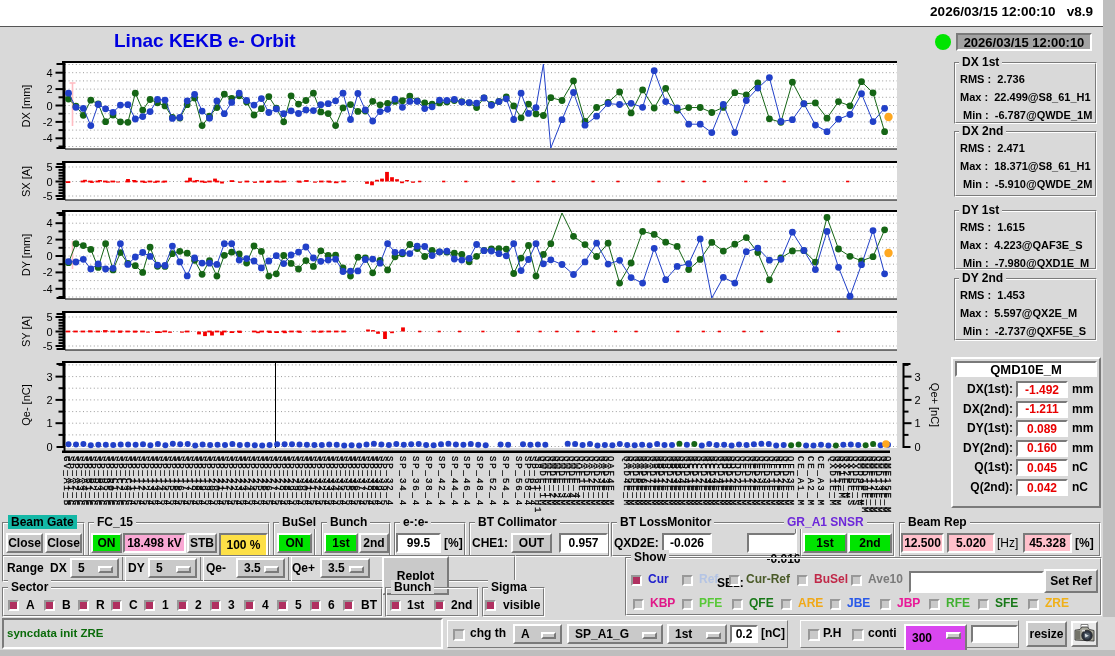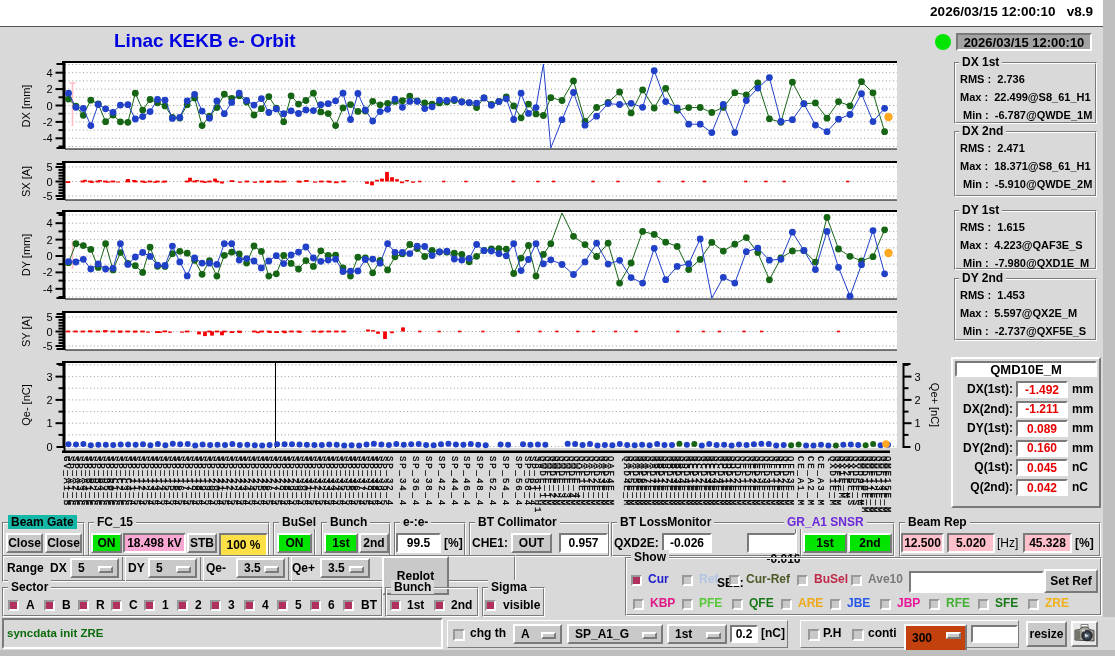--- a/index.html
+++ b/index.html
@@ -1240,21 +1240,21 @@
   </div>
 <div style="position:absolute;left:730px;top:625px;width:28px;height:18px;background:#fff;border:2px solid;border-color:#7a7a7a #fff #fff #7a7a7a;box-sizing:border-box;">
     <div style="position:absolute;left:0;top:0;width:100%;height:100%;display:flex;align-items:center;justify-content:center;font-size:12px;font-weight:bold;color:#000;">0.2</div>
   </div>
 <div style="position:absolute;left:761px;top:626px;font-size:12px;font-weight:bold;color:#000;white-space:nowrap;">[nC]</div>
 <div style="position:absolute;left:800px;top:620px;width:219px;height:28px;background:#d9d9d9;border:1px solid;border-color:#fff #7a7a7a #7a7a7a #fff;box-sizing:border-box;"></div>
 <div style="position:absolute;left:808px;top:629px;width:8px;height:8px;background:#c9c9c9;border:2px solid;border-color:#989898 #fff #fff #989898;box-sizing:content-box;"></div>
 <div style="position:absolute;left:823px;top:626px;font-size:12px;font-weight:bold;color:#000;white-space:nowrap;">P.H</div>
 <div style="position:absolute;left:852px;top:629px;width:8px;height:8px;background:#c9c9c9;border:2px solid;border-color:#989898 #fff #fff #989898;box-sizing:content-box;"></div>
 <div style="position:absolute;left:868px;top:626px;font-size:12px;font-weight:bold;color:#000;white-space:nowrap;">conti</div>
-<div style="position:absolute;left:904px;top:624px;width:63px;height:28px;background:#c2410c;border:2px solid;border-color:#fff #7a7a7a #7a7a7a #fff;box-sizing:border-box;">
+<div style="position:absolute;left:904px;top:624px;width:63px;height:28px;background:#d946ef;border:2px solid;border-color:#fff #7a7a7a #7a7a7a #fff;box-sizing:border-box;">
     <div style="position:absolute;left:6px;top:0;height:100%;display:flex;align-items:center;font-size:12px;font-weight:bold;color:#000;">300</div>
     <div style="position:absolute;right:4px;top:6px;width:11px;height:3px;background:#c9c9c9;border:2px solid;border-color:#fff #7a7a7a #7a7a7a #fff;"></div>
   </div>
 <div style="position:absolute;left:971px;top:625px;width:47px;height:18px;background:#fff;border:2px solid;border-color:#7a7a7a #fff #fff #7a7a7a;box-sizing:border-box;">
     <div style="position:absolute;left:0;top:0;width:100%;height:100%;display:flex;align-items:center;justify-content:center;font-size:11px;font-weight:bold;color:#000;"></div>
   </div>
 <div style="position:absolute;left:1026px;top:621px;width:41px;height:26px;background:#c9c9c9;border:2px solid;border-color:#fff #7a7a7a #7a7a7a #fff;box-sizing:border-box;">
     <div style="position:absolute;left:0;top:0;width:100%;height:100%;display:flex;align-items:center;justify-content:center;font-size:12px;font-weight:bold;color:#000;">resize</div>
   </div>
 <div style="position:absolute;left:1071px;top:621px;width:27px;height:26px;background:#e8e8e8;border:2px solid;border-color:#fff #7a7a7a #7a7a7a #fff;box-sizing:border-box;">

